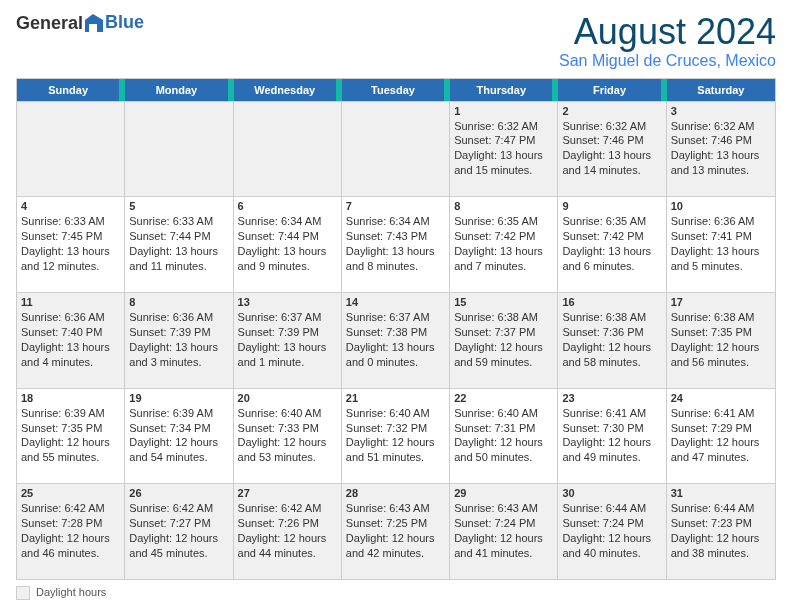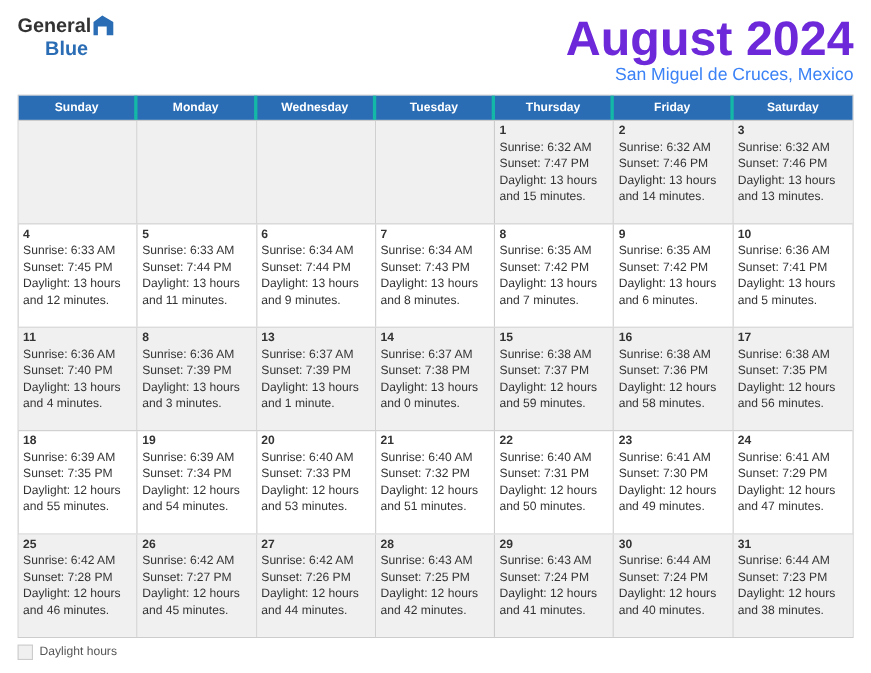--- a/index.html
+++ b/index.html
@@ -18,30 +18,30 @@
       flex-direction: column;
     }
     .header {
       display: flex;
       justify-content: space-between;
       align-items: flex-start;
       margin-bottom: 8px;
     }
     .logo {
       display: flex;
-      flex-direction: column;
-      align-items: center;
+      flex-direction: row;
+      align-items: flex-start;
     }
     .title-block {
       text-align: right;
     }
     .main-title {
-      font-size: 44px;
-      font-weight: bold;
-      color: #6d28d9;
+      font-size: 36px;
+      font-weight: normal;
+      color: #0c4a6e;
       line-height: 1.1;
     }
     .subtitle {
       font-size: 16px;
       color: #3b82f6;
     }
     .calendar {
       flex: 1;
       display: flex;
       flex-direction: column;
@@ -51,21 +51,21 @@
       display: grid;
       grid-template-columns: repeat(7, 1fr);
       background: #2a6db5;
     }
     .cal-header-cell {
       color: #fff;
       font-size: 11px;
       font-weight: bold;
       padding: 5px 4px;
       text-align: center;
-      border-right: 3px solid #14b8a6;
+      border-right: 6px solid #14b8a6;
     }
     .cal-header-cell:last-child { border-right: none; }
     .cal-body {
       flex: 1;
       display: flex;
       flex-direction: column;
     }
     .cal-row {
       display: grid;
       grid-template-columns: repeat(7, 1fr);

